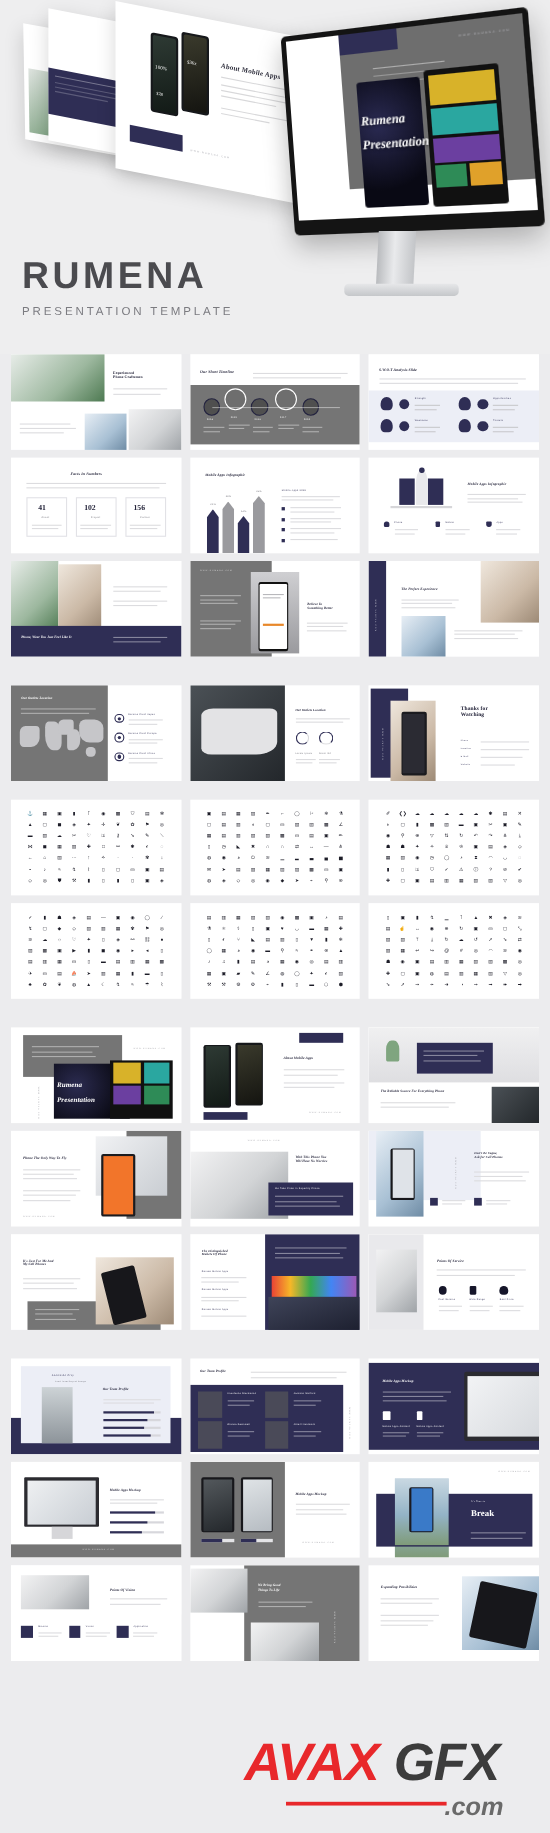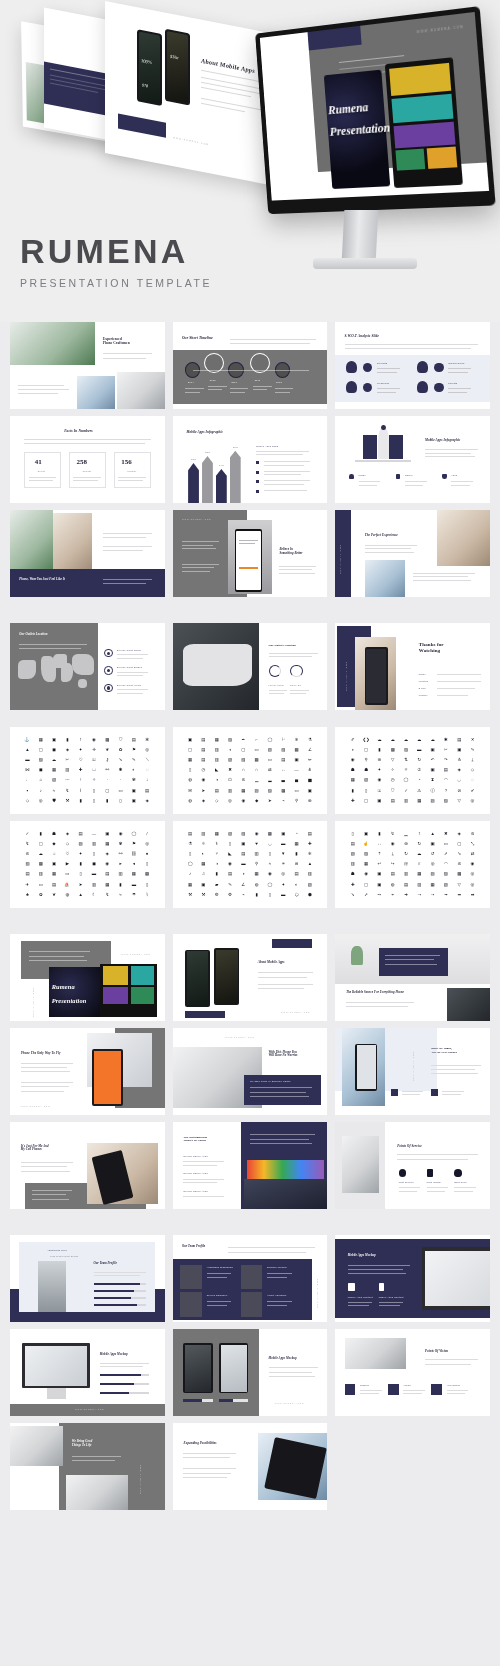--- a/index.html
+++ b/index.html
@@ -262,21 +262,21 @@
       <div class="slide">
         <div class="t it" style="left:35%;top:15%;font-size:3.6px;">Facts In Numbers</div>
         <div class="ln" style="left:9%;top:26%;width:82%"></div>
         <div class="ln" style="left:9%;top:31%;width:78%"></div>
         <div class="card" style="left:9%;top:41%;width:24%;height:42%"></div>
         <div class="num" style="left:16%;top:48%;font-size:7px;">41</div>
         <div class="lbl" style="left:18%;top:62%;">Client</div>
         <div class="ln" style="left:12%;top:70%;width:18%"></div>
         <div class="ln" style="left:12%;top:74%;width:16%"></div>
         <div class="card" style="left:38%;top:41%;width:24%;height:42%"></div>
-        <div class="num" style="left:43%;top:48%;font-size:7px;">258</div>
+        <div class="num" style="left:43%;top:48%;font-size:7px;">102</div>
         <div class="lbl" style="left:47%;top:62%;">Project</div>
         <div class="ln" style="left:41%;top:70%;width:18%"></div>
         <div class="ln" style="left:41%;top:74%;width:16%"></div>
         <div class="card" style="left:67%;top:41%;width:24%;height:42%"></div>
         <div class="num" style="left:72%;top:48%;font-size:7px;">156</div>
         <div class="lbl" style="left:76%;top:62%;">Partner</div>
         <div class="ln" style="left:70%;top:70%;width:18%"></div>
         <div class="ln" style="left:70%;top:74%;width:16%"></div>
       </div>
 
@@ -1151,20 +1151,32 @@
         <div class="b navy" style="left:7%;top:80%;width:12%;height:3.4%"></div>
         <div class="b" style="left:30%;top:80%;width:19%;height:3.4%;background:#e4e4e7"></div>
         <div class="b navy" style="left:30%;top:80%;width:9%;height:3.4%"></div>
         <div class="t it" style="left:62%;top:32%;font-size:3px;">Mobile Apps Mockup</div>
         <div class="ln" style="left:62%;top:44%;width:32%"></div>
         <div class="ln" style="left:62%;top:49%;width:28%"></div>
         <div class="ln" style="left:62%;top:54%;width:30%"></div>
         <div class="web" style="left:66%;top:84%;">WWW.RUMENA.COM</div>
       </div>
 
+      <div class="slide">
+        <div class="web" style="left:76%;top:9%;">WWW.RUMENA.COM</div>
+        <div class="b ph sky" style="left:15%;top:17%;width:32%;height:83%"></div>
+        <div class="b navy" style="left:4%;top:33%;width:92%;height:56%"></div>
+        <div class="b ph sky" style="left:15%;top:17%;width:32%;height:70%;clip-path:inset(0 0 0 0)"></div>
+        <div class="b" style="left:24%;top:26%;width:14%;height:48%;background:#1b1b22;border-radius:2px"></div>
+        <div class="b" style="left:25%;top:28%;width:12%;height:44%;background:#3a7ac8"></div>
+        <div class="lbl" style="left:60%;top:40%;color:#fff;font-family:'Liberation Serif',serif;font-style:italic;">It's Time to</div>
+        <div class="t w" style="left:60%;top:48%;font-size:8px;">Break</div>
+        <div class="ln w" style="left:60%;top:74%;width:32%"></div>
+        <div class="ln w" style="left:60%;top:79%;width:30%"></div>
+      </div>
 
       <div class="slide">
         <div class="b" style="left:0;top:0;width:100%;height:52%;background:#fff"></div>
         <div class="b ph desk" style="left:6%;top:10%;width:40%;height:36%"></div>
         <div class="t it" style="left:58%;top:24%;font-size:3.2px;">Points Of Vision</div>
         <div class="ln" style="left:58%;top:35%;width:34%"></div>
         <div class="ln" style="left:58%;top:40%;width:30%"></div>
         <div class="b navy" style="left:6%;top:63%;width:7%;height:13%"></div>
         <div class="lbl" style="left:16%;top:63%;color:#2f2e55">Mission</div>
         <div class="ln" style="left:16%;top:70%;width:14%"></div>
@@ -1200,14 +1212,24 @@
         <div class="ln" style="left:7%;top:39%;width:30%"></div>
         <div class="ln" style="left:7%;top:52%;width:34%"></div>
         <div class="ln" style="left:7%;top:57%;width:31%"></div>
         <div class="ln" style="left:7%;top:62%;width:28%"></div>
         <div class="b ph cool" style="left:55%;top:12%;width:45%;height:76%"></div>
         <div class="b" style="left:62%;top:22%;width:34%;height:60%;background:#17171b;border-radius:2px;transform:rotate(12deg)"></div>
       </div>
     </div>
   </div>
 
+  <div class="wm">
+    <svg viewBox="0 0 272 92" xmlns="http://www.w3.org/2000/svg" aria-hidden="true">
+      <g font-family="Liberation Sans, sans-serif" font-weight="bold" font-style="italic">
+        <text id="wm-avax" x="2" y="52" font-size="48" fill="#e8282b" letter-spacing="-1">AVAX</text>
+        <text id="wm-gfx" x="138" y="52" font-size="48" fill="#3c3c3c" letter-spacing="-1">GFX</text>
+        <text id="wm-dotcom" x="184" y="84" font-size="23" fill="#6a6a6a">.com</text>
+      </g>
+      <rect x="40" y="72" width="146" height="3.4" fill="#e8282b"></rect>
+    </svg>
+  </div>
 
 </div>
 
 </body></html>

